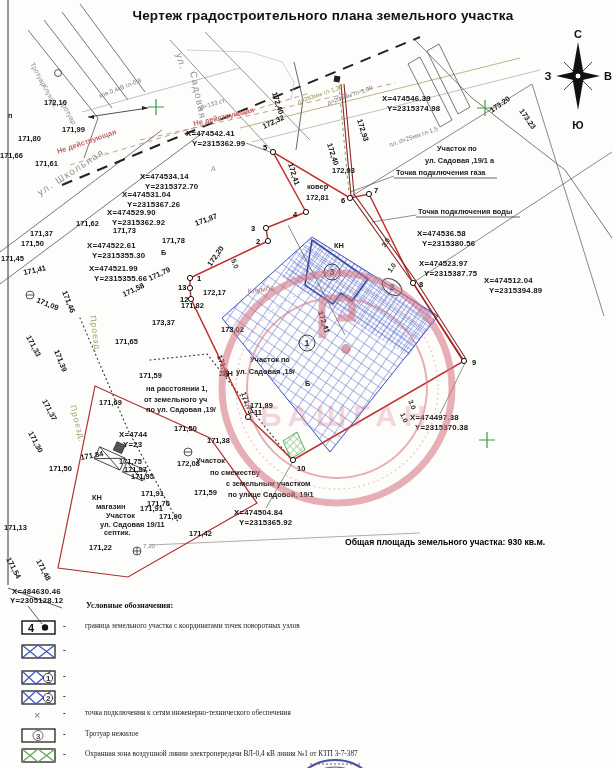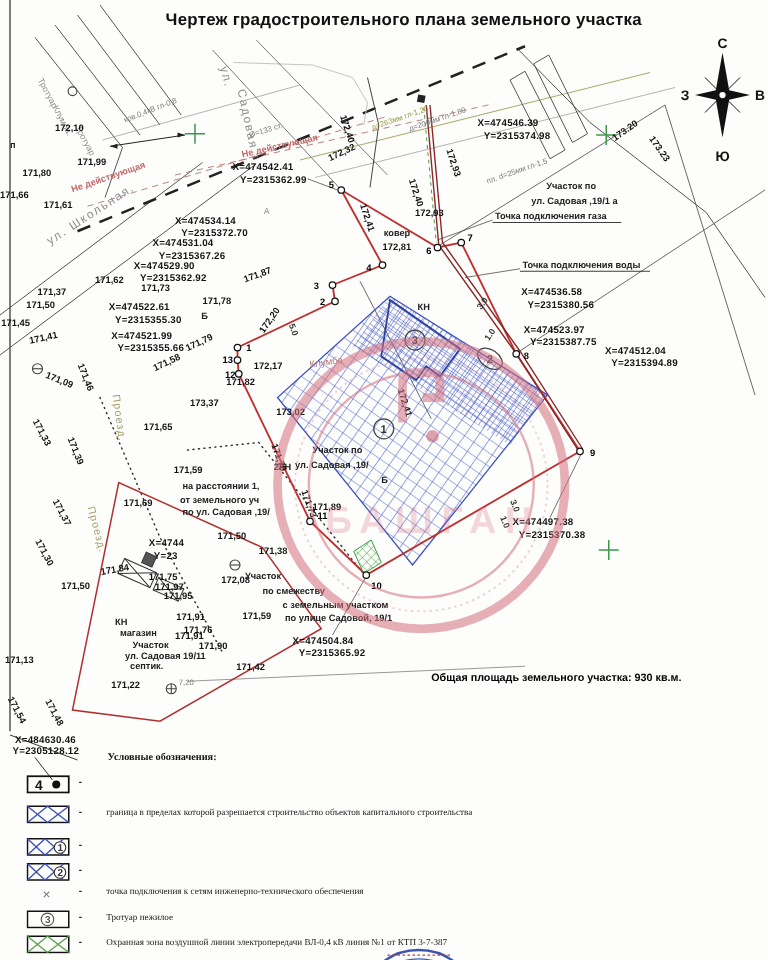--- a/index.html
+++ b/index.html
@@ -339,29 +339,29 @@
   <div id="legend">
     <div class="legend-heading">Условные обозначения:</div>
 
     <div class="lrow" style="top:22px;">
       <svg class="lsym" width="36" height="15">
         <rect x="1" y="1" width="33" height="13" fill="none" stroke="#111" stroke-width="1.4"></rect>
         <text x="7" y="12" style="font:700 11px 'Liberation Sans',sans-serif;fill:#111">4</text>
         <circle cx="24" cy="7.5" r="3.2" fill="#111"></circle>
       </svg>
       <span class="ldash">-</span>
+      <span class="ltext">граница земельного участка с координатами точек поворотных узлов</span>
     </div>
 
     <div class="lrow" style="top:46px;">
       <svg class="lsym" width="36" height="15">
         <rect x="1" y="1" width="33" height="13" fill="none" stroke="#111" stroke-width="1.2"></rect>
         <path d="M1,1 L17,14 M17,1 L1,14 M17,1 L34,14 M34,1 L17,14" stroke="#3a50c0" stroke-width="1.1" fill="none"></path>
       </svg>
       <span class="ldash">-</span>
-      <span class="ltext">граница в пределах которой разрешается строительство объектов капитального строительства</span>
     </div>
 
     <div class="lrow" style="top:72px;">
       <svg class="lsym" width="36" height="15">
         <rect x="1" y="1" width="33" height="13" fill="none" stroke="#111" stroke-width="1.2"></rect>
         <path d="M1,1 L15,14 M15,1 L1,14 M15,1 L30,14 M30,1 L15,14" stroke="#3a50c0" stroke-width="1.1" fill="none"></path>
         <circle cx="27" cy="8" r="4.6" fill="#fff" stroke="#333" stroke-width="0.9"></circle>
         <text x="25" y="11" style="font:600 8px 'Liberation Sans',sans-serif;fill:#333">1</text>
       </svg>
       <span class="ldash">-</span>

